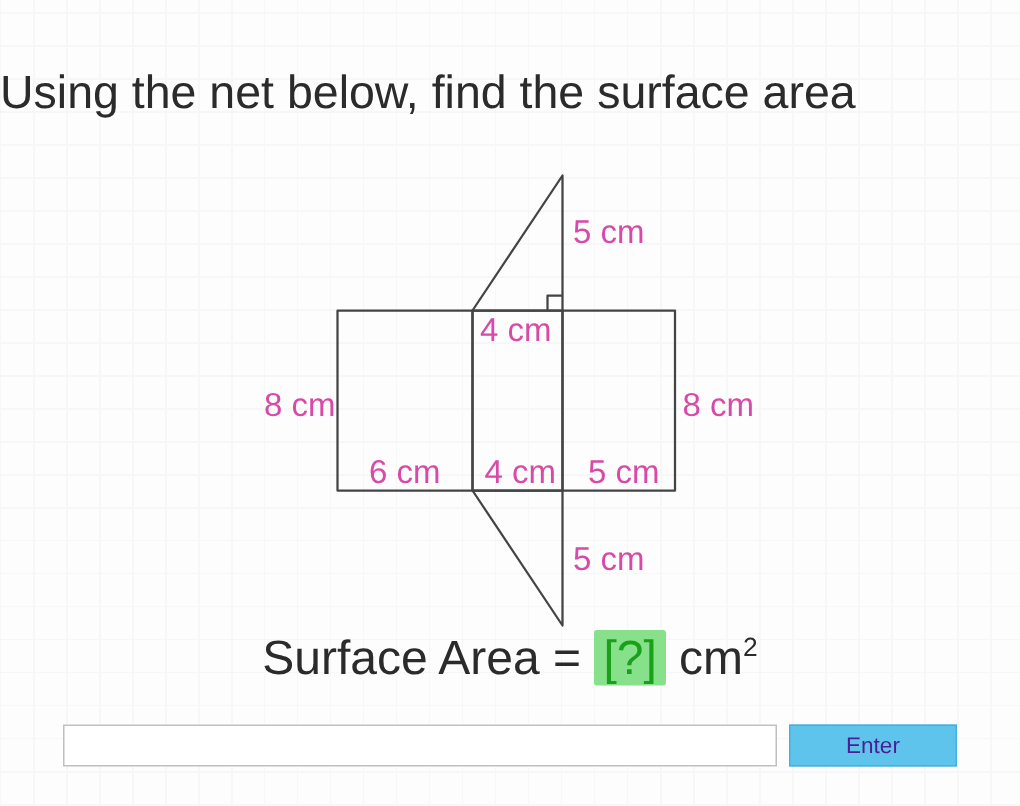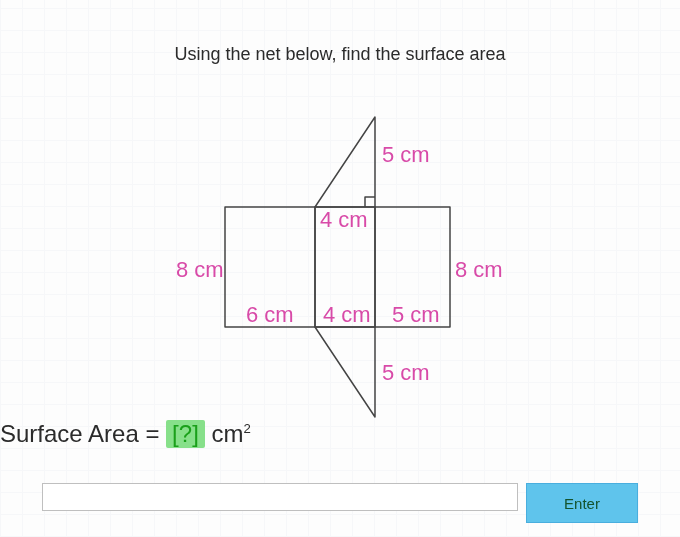--- a/index.html
+++ b/index.html
@@ -1,25 +1,25 @@
 <!DOCTYPE html>
 <html><head>
 <meta charset="utf-8">
 <style>
   html,body{margin:0;padding:0;width:680px;height:537px;background:#fdfdfd;font-family:"Segoe UI","Trebuchet MS",Arial,sans-serif;position:relative;overflow:hidden}
   body{background-image:repeating-linear-gradient(0deg,#f6f7f9 0 1px,transparent 1px 22px),repeating-linear-gradient(90deg,#f6f7f9 0 1px,transparent 1px 22px)}
-  .prompt{position:absolute;top:44px;left:0;right:0;text-align:center;font-size:18px;color:#2b2b2b;line-height:1.15}
+  .prompt{position:absolute;top:44px;left:0;right:0;font-size:31px;color:#2b2b2b;line-height:1.15}
   .figure{position:absolute;top:112px;left:0;right:0;display:flex;justify-content:center}
   .figure svg text{font-family:"Segoe UI","Trebuchet MS",Arial,sans-serif;font-size:22px}
-  .eq{position:absolute;top:420px;left:0;right:0;text-align:left;font-size:24px;color:#2b2b2b}
+  .eq{position:absolute;top:420px;left:0;right:0;text-align:center;font-size:32px;color:#2b2b2b}
   .eq .ans{display:inline-block;background:#87e08a;color:#1aa01a;padding:0 6px;border-radius:2px;font-weight:500}
   .eq .unit sup{font-size:0.55em;vertical-align:super}
   .row{position:absolute;top:483px;left:42px;right:42px;display:flex;gap:8px}
   .ansinput{flex:1;height:26px;border:1px solid #bfbfbf;background:#fff;font-size:16px;padding:0 4px}
-  .enter{width:112px;height:40px;background:#5fc4ec;color:#14532d;border:1px solid #49aede;font-size:15px;cursor:pointer}
+  .enter{width:112px;height:28px;background:#5fc4ec;color:#4c1d95;border:1px solid #49aede;font-size:15px;cursor:pointer}
 </style>
 </head>
 <body>
 
 <div class="prompt">
   <span>Using the net below, find the surface area</span><br>
 </div>
 
 <div class="figure">
   <svg width="440" height="310" viewBox="0 0 440 310">

